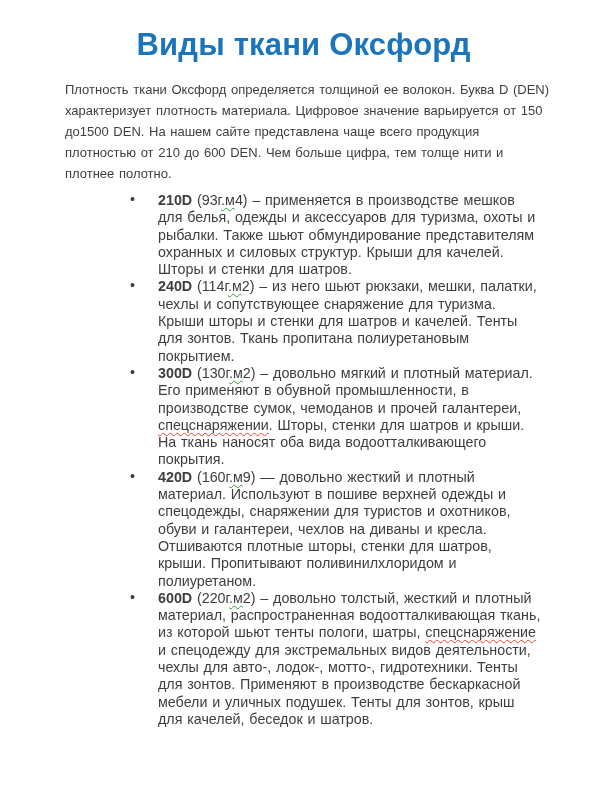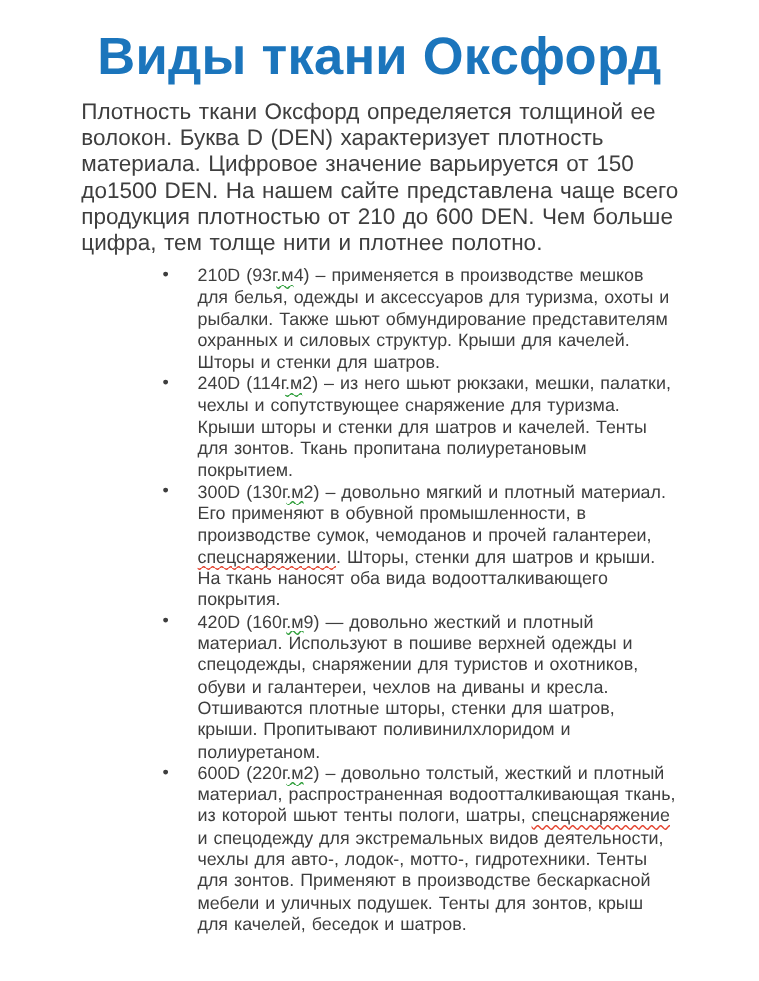--- a/index.html
+++ b/index.html
@@ -18,29 +18,29 @@
     overflow: hidden;
   }
   .page {
     width: 607px; height: 785px;
     background: var(--page_bg);
     position: relative;
   }
   .doc-title {
     margin: 27px 10px 16px 10px;
     text-align: center;
-    font-size: 42px;
+    font-size: 31px;
     line-height: 36px;
     font-weight: bold;
     color: var(--title_blue);
     letter-spacing: 0.2px;
   }
   .intro {
     margin: 15px 57px 0 65px;
-    font-size: 18px;
+    font-size: 13px;
     line-height: 21px;
     color: var(--body_text);
     word-spacing: 1px;
   }
   .den-list {
     list-style: none;
     margin: 8px 64px 0 130px;
     padding: 0;
     font-size: 14.3px;
     line-height: 17.3px;
@@ -52,21 +52,21 @@
     padding-left: 28px;
   }
   .bullet {
     position: absolute;
     left: 0;
     top: -1px;
     width: 14px;
     text-align: left;
     font-size: 14.3px;
   }
-  .seg-bold { font-weight: normal; }
+  .seg-bold { font-weight: bold; }
   .squiggle-green {
     text-decoration-line: underline;
     text-decoration-style: wavy;
     text-decoration-color: var(--grammar_green);
     text-decoration-thickness: 1px;
     text-underline-offset: 2px;
     text-decoration-skip-ink: none;
   }
   .squiggle-red {
     text-decoration-line: underline;

